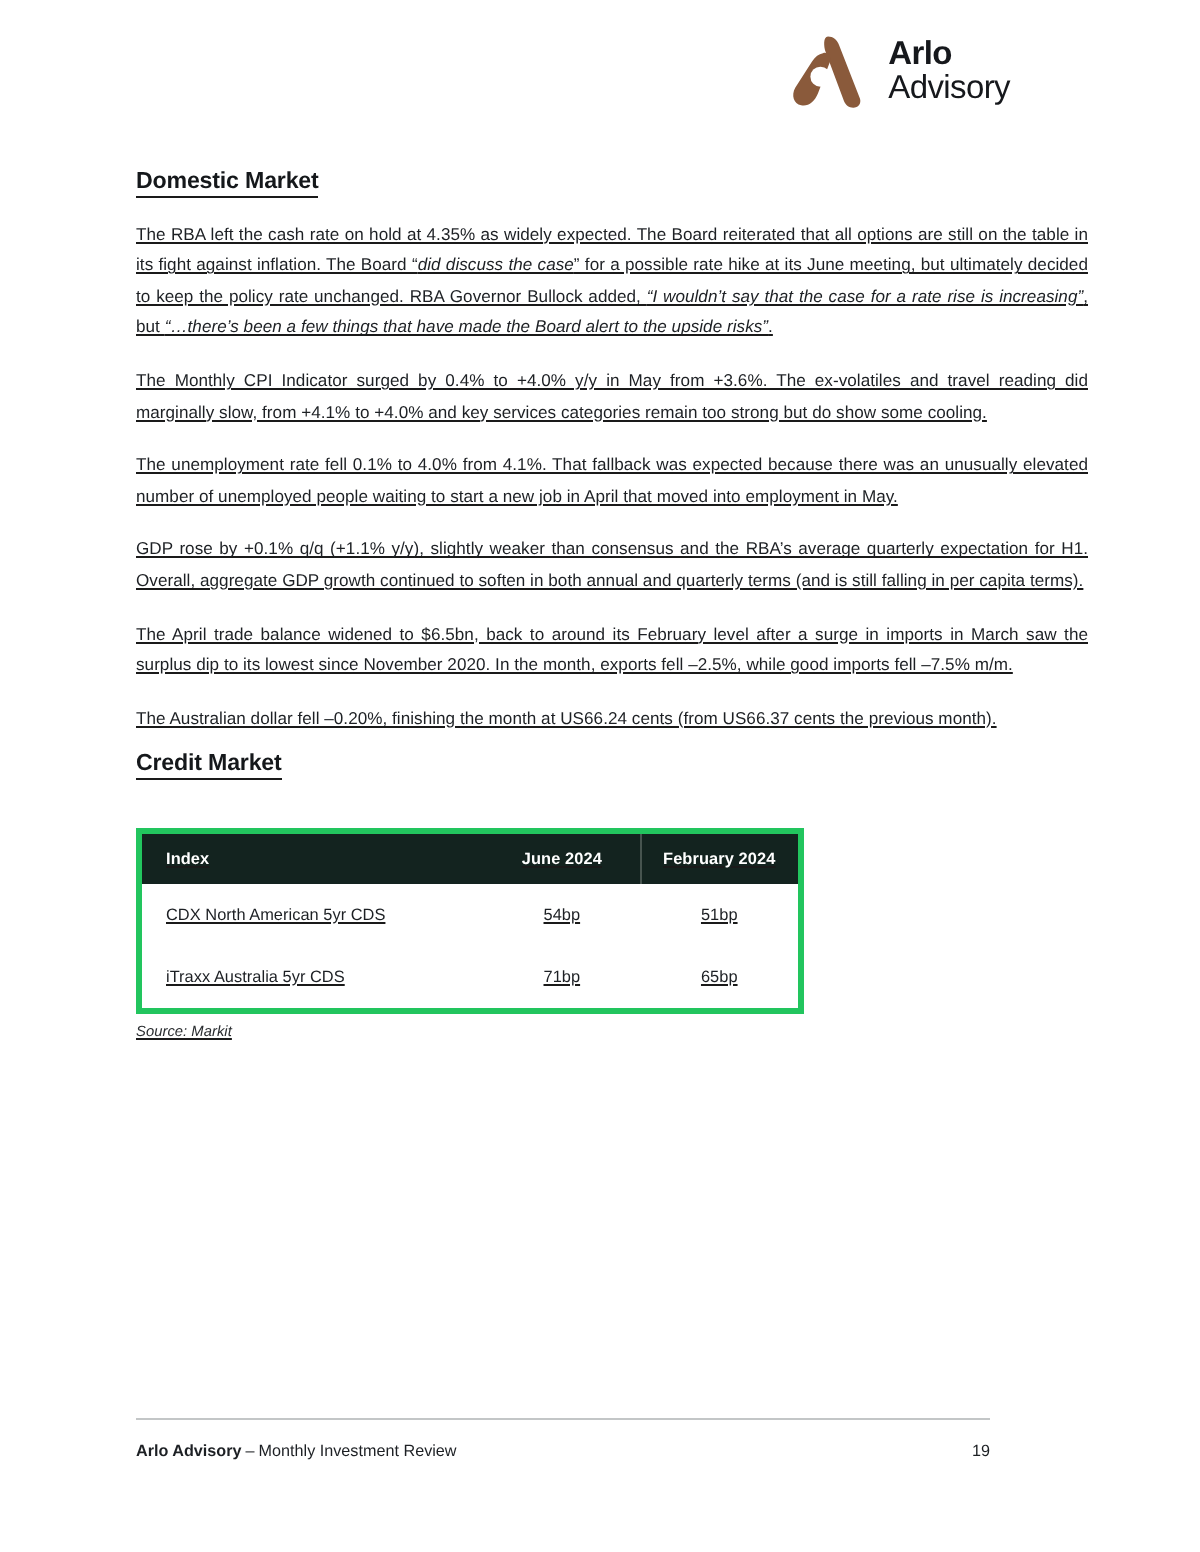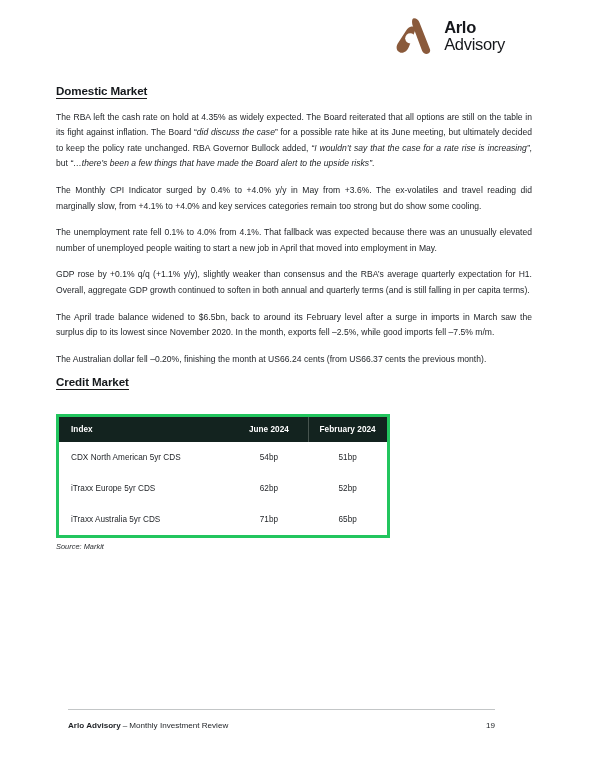--- a/index.html
+++ b/index.html
@@ -55,23 +55,24 @@
   .brand-line2 {
     font-size: 16.5px;
     font-weight: normal;
     letter-spacing: -0.3px;
     color: #16181c;
   }
 
   
   .content {
     position: absolute;
-    left: 56px;
+    left: 68px;
     top: 82px;
     width: 476px;
+    text-decoration: underline;
   }
 
   h2.section-heading {
     font-size: 11.6px;
     font-weight: bold;
     margin: 0 0 11px 0;
     padding: 0 0 1px 0;
     display: inline-block;
     border-bottom: 1.1px solid #1a1a1a;
     letter-spacing: -0.1px;
@@ -220,25 +221,20 @@
             <th class="num divider">February 2024</th>
           </tr>
         </thead>
         <tbody id="table-body">
             <tr>
               <td>CDX North American 5yr CDS</td>
               <td class="num">54bp</td>
               <td class="num">51bp</td>
             </tr>
             <tr>
-              <td>iTraxx Europe 5yr CDS</td>
-              <td class="num">62bp</td>
-              <td class="num">52bp</td>
-            </tr>
-            <tr>
               <td>iTraxx Australia 5yr CDS</td>
               <td class="num">71bp</td>
               <td class="num">65bp</td>
             </tr>
           </tbody>
       </table>
     </div>
     <div class="source-note">Source: Markit</div>
 
   </div>

